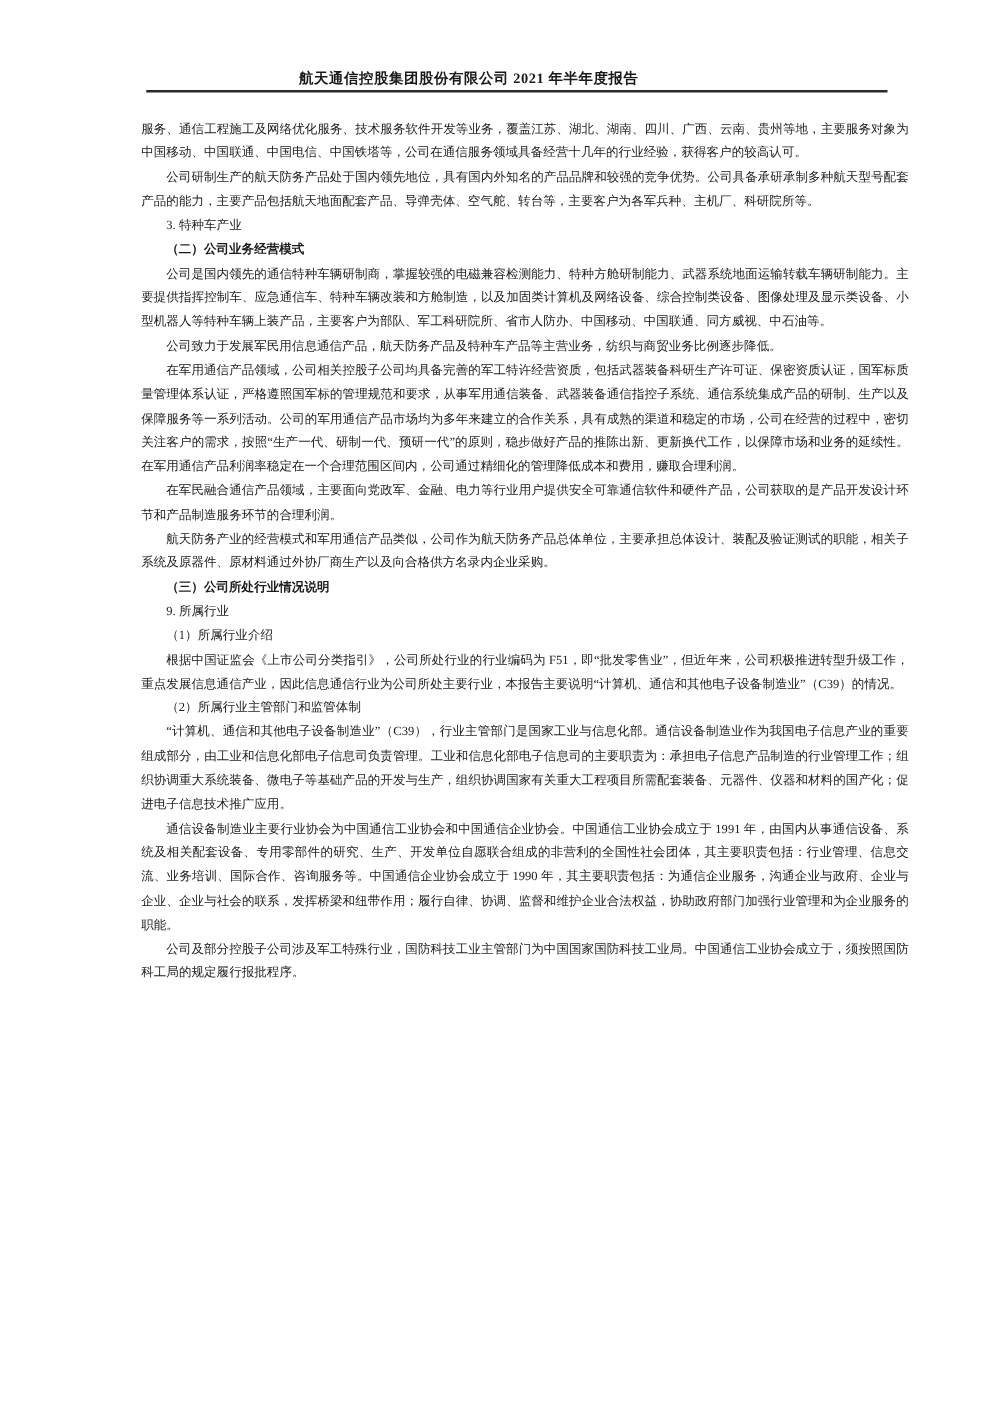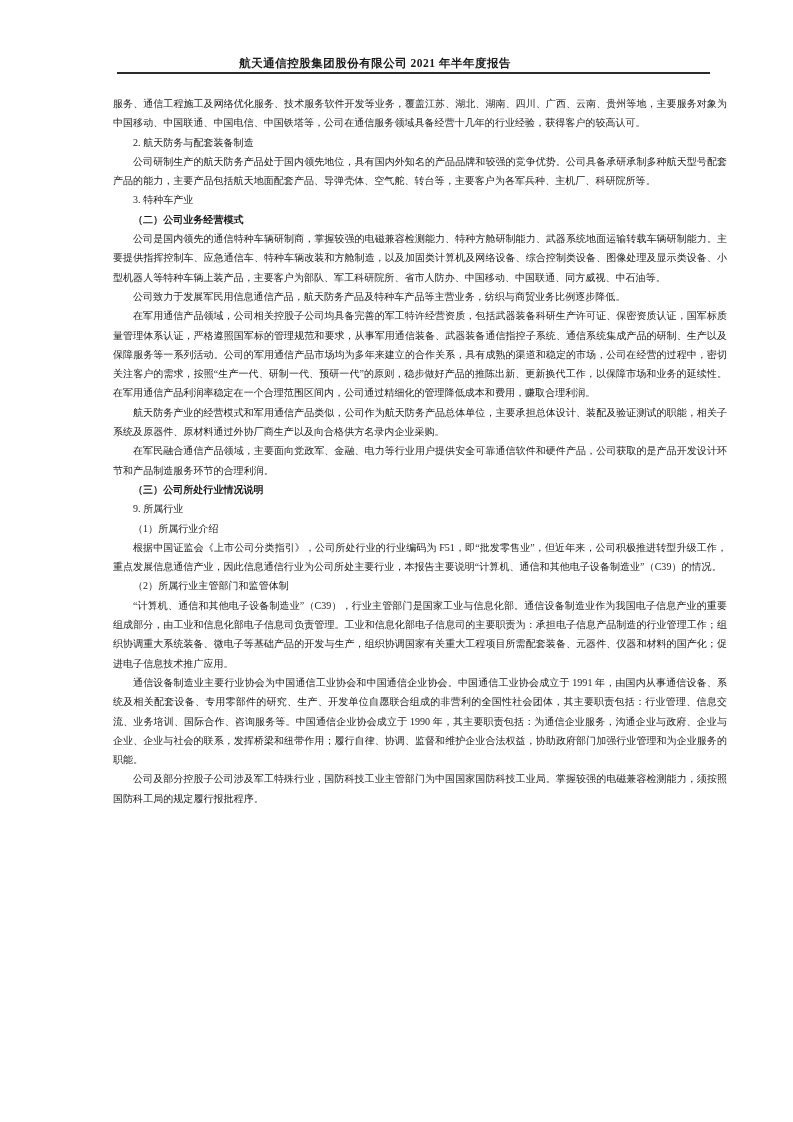--- a/index.html
+++ b/index.html
@@ -76,36 +76,35 @@
 <div class="page">
 
   <header class="page-header">
     <div class="header-title">航天通信控股集团股份有限公司 2021 年半年度报告</div>
   </header>
 
   <hr class="header-rule">
 
   <main class="doc-body" id="content-root">
       <p class="blk">服务、通信工程施工及网络优化服务、技术服务软件开发等业务，覆盖江苏、湖北、湖南、四川、广西、云南、贵州等地，主要服务对象为中国移动、中国联通、中国电信、中国铁塔等，公司在通信服务领域具备经营十几年的行业经验，获得客户的较高认可。</p>
-      <p class="blk indent">2. 航天防务与配套装备制造</p>
       <p class="blk indent">公司研制生产的航天防务产品处于国内领先地位，具有国内外知名的产品品牌和较强的竞争优势。公司具备承研承制多种航天型号配套产品的能力，主要产品包括航天地面配套产品、导弹壳体、空气舵、转台等，主要客户为各军兵种、主机厂、科研院所等。</p>
       <p class="blk indent">3. 特种车产业</p>
       <p class="blk indent bold">（二）公司业务经营模式</p>
       <p class="blk indent">公司是国内领先的通信特种车辆研制商，掌握较强的电磁兼容检测能力、特种方舱研制能力、武器系统地面运输转载车辆研制能力。主要提供指挥控制车、应急通信车、特种车辆改装和方舱制造，以及加固类计算机及网络设备、综合控制类设备、图像处理及显示类设备、小型机器人等特种车辆上装产品，主要客户为部队、军工科研院所、省市人防办、中国移动、中国联通、同方威视、中石油等。</p>
       <p class="blk indent">公司致力于发展军民用信息通信产品，航天防务产品及特种车产品等主营业务，纺织与商贸业务比例逐步降低。</p>
       <p class="blk indent">在军用通信产品领域，公司相关控股子公司均具备完善的军工特许经营资质，包括武器装备科研生产许可证、保密资质认证，国军标质量管理体系认证，严格遵照国军标的管理规范和要求，从事军用通信装备、武器装备通信指控子系统、通信系统集成产品的研制、生产以及保障服务等一系列活动。公司的军用通信产品市场均为多年来建立的合作关系，具有成熟的渠道和稳定的市场，公司在经营的过程中，密切关注客户的需求，按照“生产一代、研制一代、预研一代”的原则，稳步做好产品的推陈出新、更新换代工作，以保障市场和业务的延续性。在军用通信产品利润率稳定在一个合理范围区间内，公司通过精细化的管理降低成本和费用，赚取合理利润。</p>
+      <p class="blk indent">在军民融合通信产品领域，主要面向党政军、金融、电力等行业用户提供安全可靠通信软件和硬件产品，公司获取的是产品开发设计环节和产品制造服务环节的合理利润。</p>
       <p class="blk indent">航天防务产业的经营模式和军用通信产品类似，公司作为航天防务产品总体单位，主要承担总体设计、装配及验证测试的职能，相关子系统及原器件、原材料通过外协厂商生产以及向合格供方名录内企业采购。</p>
-      <p class="blk indent">在军民融合通信产品领域，主要面向党政军、金融、电力等行业用户提供安全可靠通信软件和硬件产品，公司获取的是产品开发设计环节和产品制造服务环节的合理利润。</p>
       <p class="blk indent bold">（三）公司所处行业情况说明</p>
       <p class="blk indent">9. 所属行业</p>
       <p class="blk indent">（1）所属行业介绍</p>
       <p class="blk indent">根据中国证监会《上市公司分类指引》，公司所处行业的行业编码为 F51，即“批发零售业”，但近年来，公司积极推进转型升级工作，重点发展信息通信产业，因此信息通信行业为公司所处主要行业，本报告主要说明“计算机、通信和其他电子设备制造业”（C39）的情况。</p>
       <p class="blk indent">（2）所属行业主管部门和监管体制</p>
       <p class="blk indent">“计算机、通信和其他电子设备制造业”（C39），行业主管部门是国家工业与信息化部。通信设备制造业作为我国电子信息产业的重要组成部分，由工业和信息化部电子信息司负责管理。工业和信息化部电子信息司的主要职责为：承担电子信息产品制造的行业管理工作；组织协调重大系统装备、微电子等基础产品的开发与生产，组织协调国家有关重大工程项目所需配套装备、元器件、仪器和材料的国产化；促进电子信息技术推广应用。</p>
       <p class="blk indent">通信设备制造业主要行业协会为中国通信工业协会和中国通信企业协会。中国通信工业协会成立于 1991 年，由国内从事通信设备、系统及相关配套设备、专用零部件的研究、生产、开发单位自愿联合组成的非营利的全国性社会团体，其主要职责包括：行业管理、信息交流、业务培训、国际合作、咨询服务等。中国通信企业协会成立于 1990 年，其主要职责包括：为通信企业服务，沟通企业与政府、企业与企业、企业与社会的联系，发挥桥梁和纽带作用；履行自律、协调、监督和维护企业合法权益，协助政府部门加强行业管理和为企业服务的职能。</p>
-      <p class="blk indent">公司及部分控股子公司涉及军工特殊行业，国防科技工业主管部门为中国国家国防科技工业局。掌握较强的电磁兼容检测能力，须按照国防科工局的规定履行报批程序。</p>
+      <p class="blk indent">公司及部分控股子公司涉及军工特殊行业，国防科技工业主管部门为中国国家国防科技工业局。中国通信工业协会成立于，须按照国防科工局的规定履行报批程序。</p>
     </main>
 
   <footer class="page-footer">
     <span class="page-number">8</span>
   </footer>
 
 </div>
 
 </body></html>

